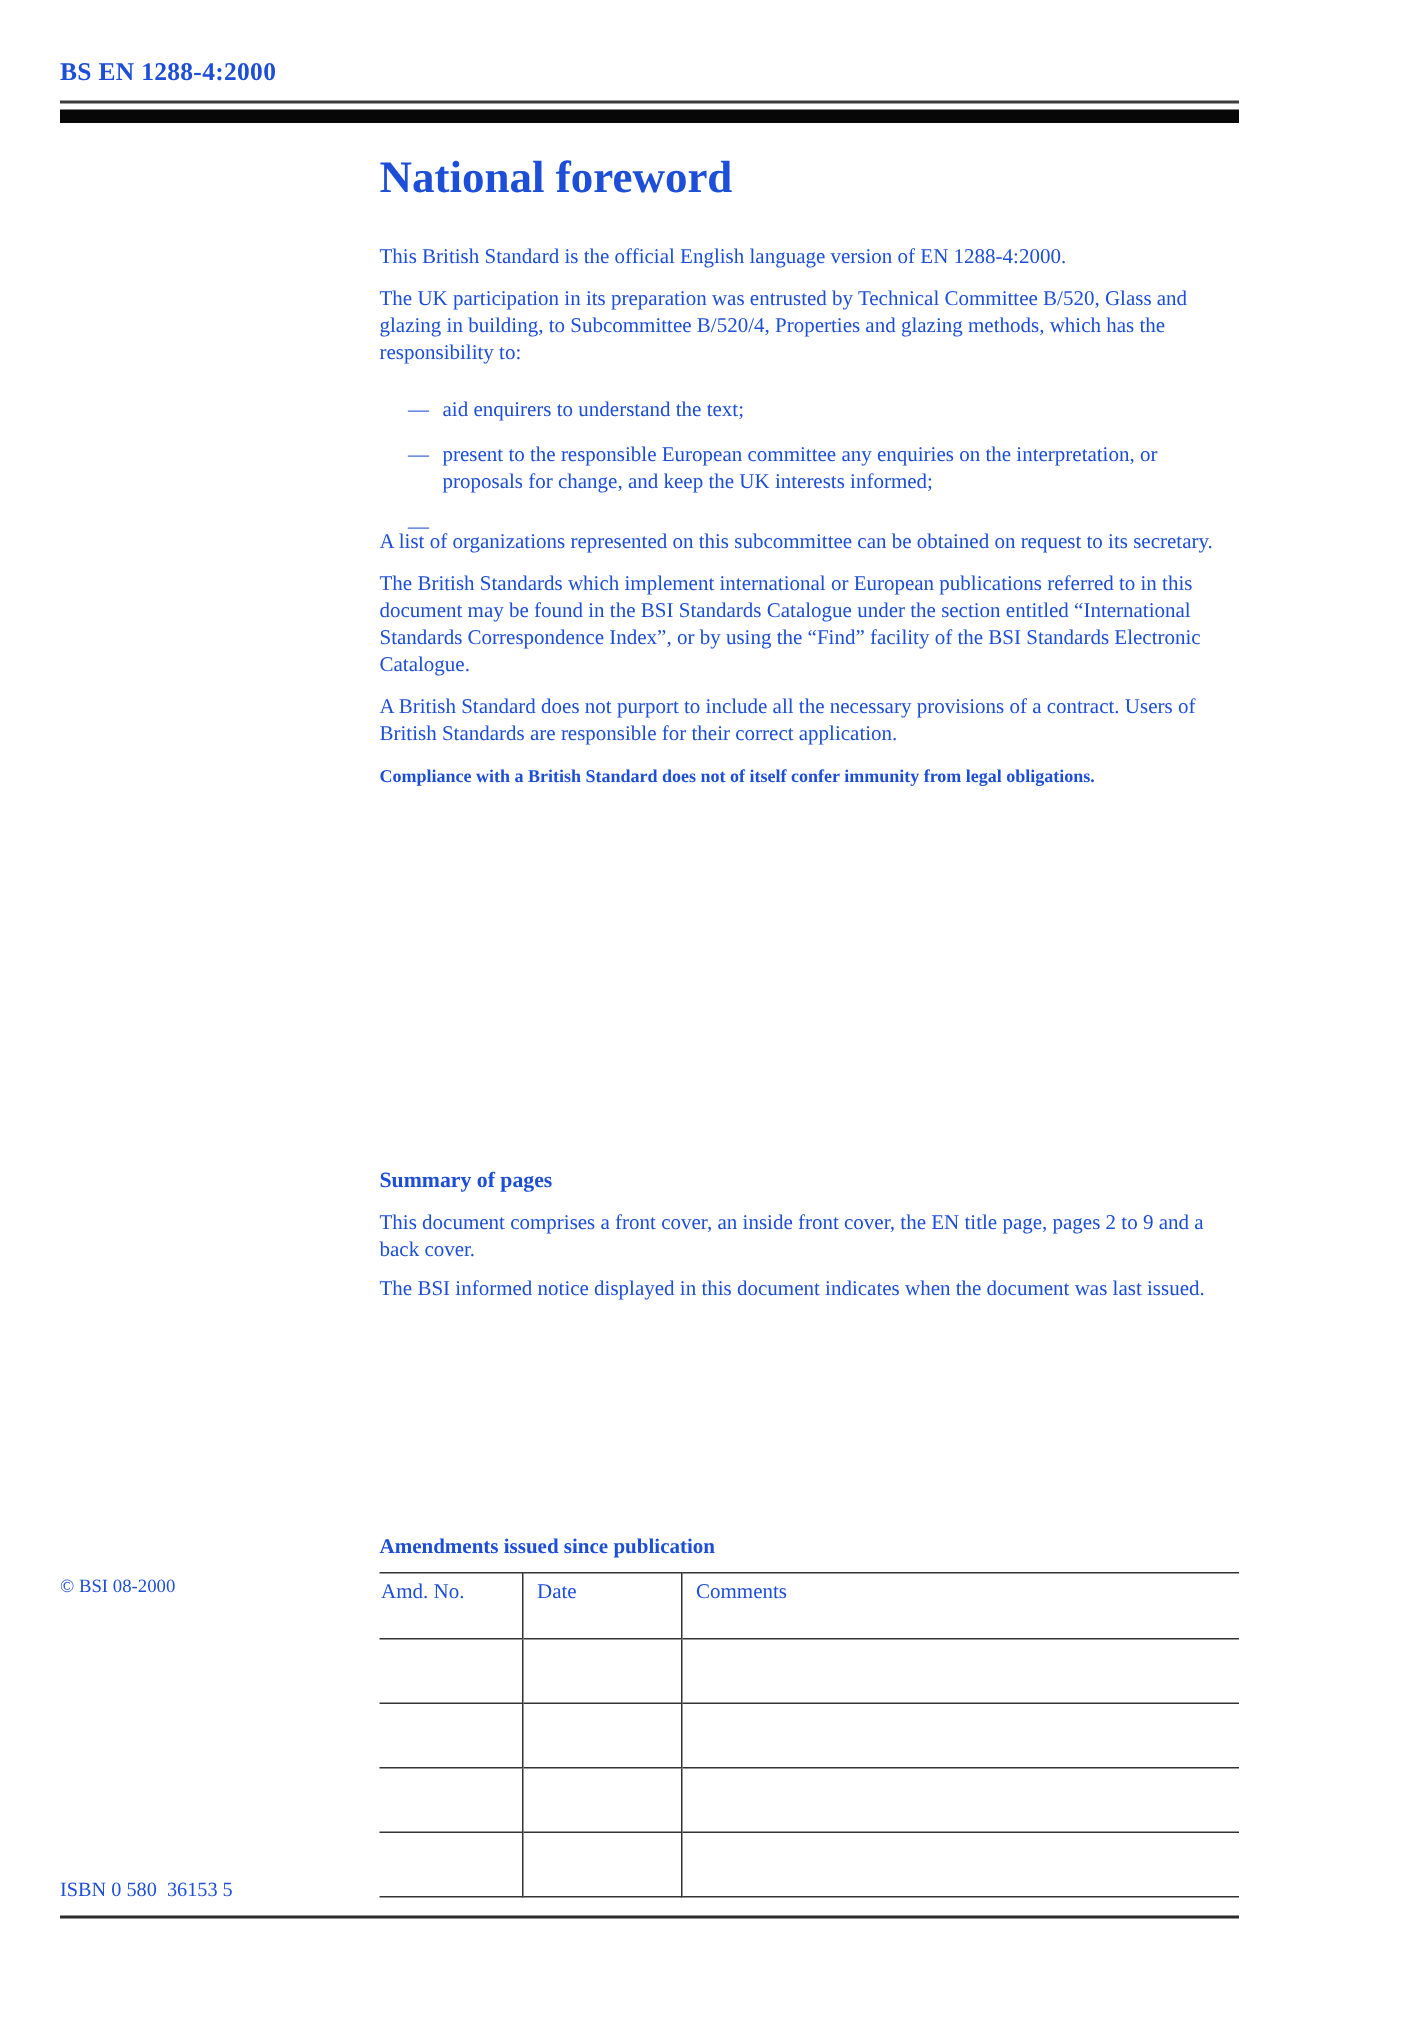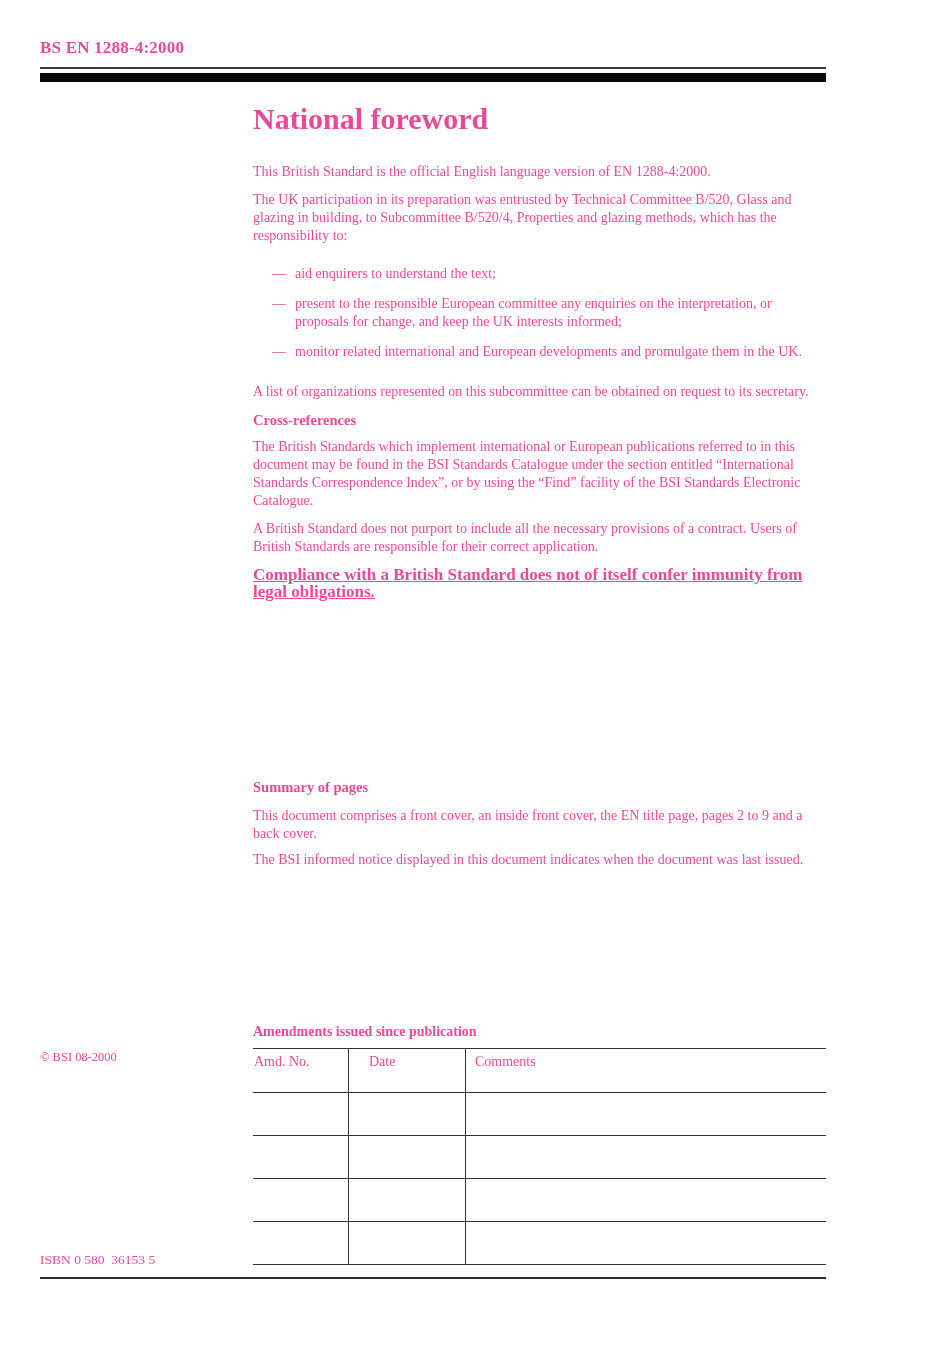--- a/index.html
+++ b/index.html
@@ -2,21 +2,21 @@
 <html><head>
 <meta charset="utf-8">
 <style>
   html, body { margin: 0; padding: 0; background: #ffffff; }
   .page {
     position: relative;
     width: 950px;
     height: 1345px;
     background: #ffffff;
     font-family: "Liberation Serif", "DejaVu Serif", serif;
-    color: #ec4899;
+    color: #1d4ed8;
     overflow: hidden;
   }
   
   .hdr-ref {
     position: absolute;
     left: 40px; top: 38px;
     font-size: 17px;
     font-weight: bold;
     letter-spacing: 0.2px;
   }
@@ -61,24 +61,23 @@
     position: absolute;
     left: 19px; top: 0;
   }
   .subhead {
     margin: 9px 0 9px 0;
     font-size: 14.5px;
     font-weight: bold;
   }
   .bold-par {
     font-weight: bold;
-    font-size: 17px;
+    font-size: 12px;
     line-height: 17px;
     margin: 0;
-    text-decoration: underline;
   }
   
   .summary {
     position: absolute;
     left: 253px; top: 778px;
     width: 575px;
     font-size: 14px;
     line-height: 18px;
   }
   .summary .subhead { margin: 0 0 11px 0; }
@@ -109,21 +108,21 @@
     font-size: 14px;
   }
   table.amd td {
     border-top: 1.5px solid #333333;
     vertical-align: top;
     padding: 5px 0 0 1px;
     height: 37px;
   }
   table.amd tr.hdr td { height: 38px; }
   table.amd td.c1 { width: 94px; border-right: 1.2px solid #333333; }
-  table.amd td.c2 { width: 96px; border-right: 1.2px solid #333333; padding-left: 20px; }
+  table.amd td.c2 { width: 96px; border-right: 1.2px solid #333333; padding-left: 9px; }
   table.amd td.c3 { padding-left: 9px; }
   table.amd tr:last-child td { border-bottom: 1.8px solid #333333; }
   
   .isbn {
     position: absolute;
     left: 40px; top: 1252px;
     font-size: 13.5px;
     font-weight: normal;
     white-space: pre;
   }
@@ -151,25 +150,23 @@
       <li>
         <span class="dash">—</span>
         <span>aid enquirers to understand the text;</span>
       </li>
       <li>
         <span class="dash">—</span>
         <span>present to the responsible European committee any enquiries on the interpretation, or proposals for change, and keep the UK interests informed;</span>
       </li>
       <li>
         <span class="dash">—</span>
-        <span>monitor related international and European developments and promulgate them in the UK.</span>
       </li>
     </ul>
     <p>A list of organizations represented on this subcommittee can be obtained on request to its secretary.</p>
-    <div class="subhead">Cross-references</div>
     <p>The British Standards which implement international or European publications referred to in this document may be found in the BSI Standards Catalogue under the section entitled “International Standards Correspondence Index”, or by using the “Find” facility of the BSI Standards Electronic Catalogue.</p>
     <p>A British Standard does not purport to include all the necessary provisions of a contract. Users of British Standards are responsible for their correct application.</p>
     <p class="bold-par">Compliance with a British Standard does not of itself confer immunity from legal obligations.</p>
   </div>
 
   <div class="summary">
     <div class="subhead">Summary of pages</div>
     <p>This document comprises a front cover, an inside front cover, the EN title page, pages 2 to 9 and a back cover.</p>
     <p>The BSI informed notice displayed in this document indicates when the document was last issued.</p>
   </div>

